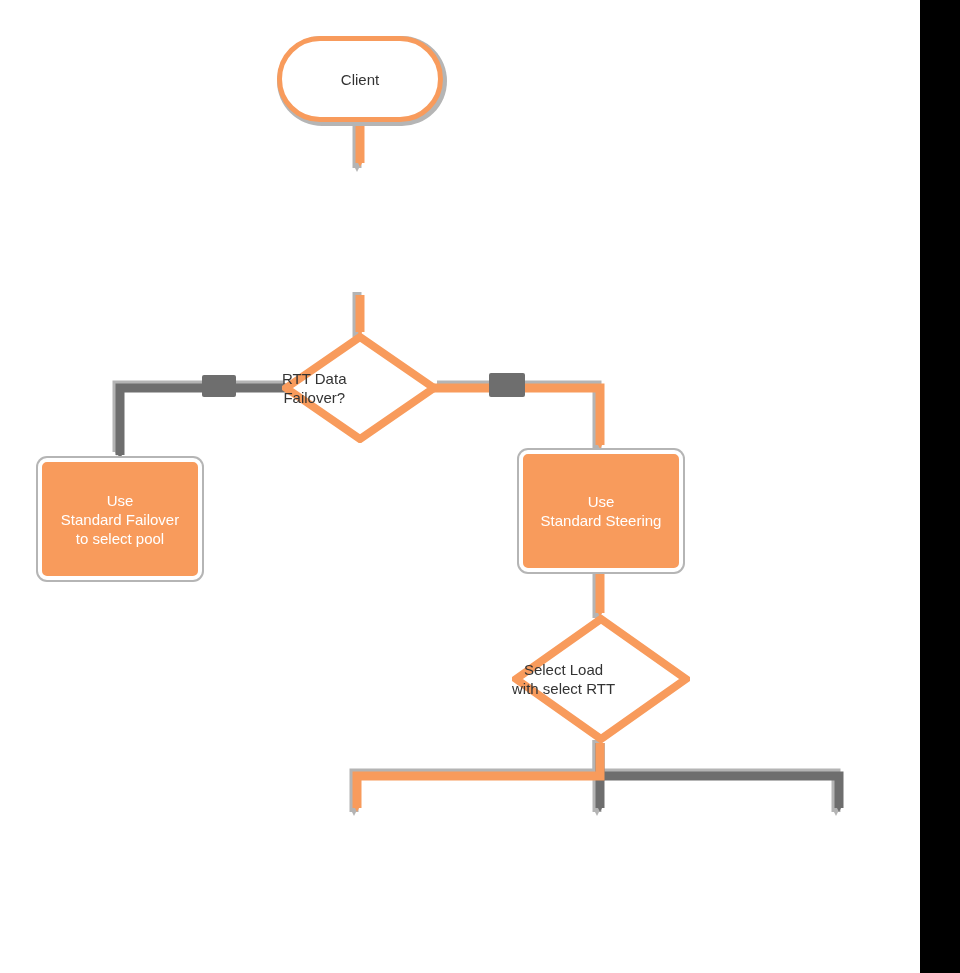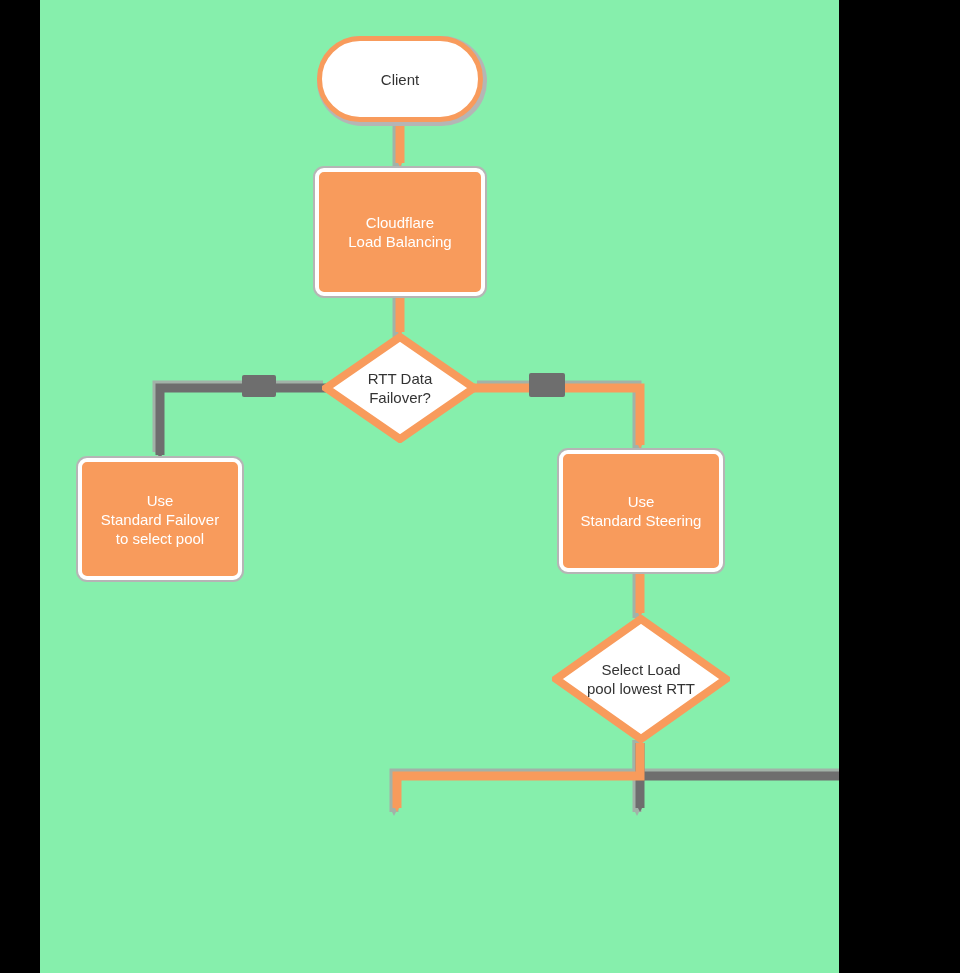--- a/index.html
+++ b/index.html
@@ -2,26 +2,25 @@
 <html><head>
 <meta charset="utf-8">
 <style>
   html, body {
     margin: 0;
     padding: 0;
     background: #000000;
   }
   #canvas {
     position: relative;
-    width: 799px;
+    width: 920px;
     height: 973px;
-    background: #86efac;
+    background: #ffffff;
     font-family: "Liberation Sans", sans-serif;
     overflow: hidden;
-    margin-left: 40px;
   }
   #edges {
     position: absolute;
     left: 0;
     top: 0;
     width: 960px;
     height: 973px;
     pointer-events: none;
   }
   .node {
@@ -52,21 +51,21 @@
     border: 5px solid #f89b5c;
     font-size: 15px;
     line-height: 19px;
     box-shadow: 2px 2px 0 2px #b5b5b5;
   }
   
   .diamond-wrap {
     position: absolute;
     display: flex;
     align-items: center;
-    justify-content: center;
+    justify-content: flex-start;
   }
   .diamond-shape {
     position: absolute;
     left: 0; top: 0;
     width: 100%; height: 100%;
   }
   .diamond-label {
     position: relative;
     z-index: 3;
     color: #333333;
@@ -132,26 +131,20 @@
       <path d="M600,776 L839,776 L839,808" stroke="#6e6e6e" stroke-width="9" marker-end="url(#arrow-grey)"></path>
 
       <path d="M600,743 L600,776 L357,776 L357,808" stroke="#f89b5c" stroke-width="9" marker-end="url(#arrow-orange)"></path>
     </g>
   </svg>
 
   <div class="node terminator" style="left:277px; top:36px; width:166px; height:86px;">
     <span class="txt">Client</span>
   </div>
 
-  <div class="node box" style="left:275px; top:168px; width:170px; height:128px;">
-    <span class="txt">
-      <span>Cloudflare</span><br>
-      <span>Load Balancing</span>
-    </span>
-  </div>
 
   <div class="diamond-wrap" style="left:282px; top:333px; width:156px; height:110px;">
     <svg class="diamond-shape" viewBox="0 0 156 110" preserveAspectRatio="none">
       <polygon points="78,4 152,55 78,106 4,55" fill="#ffffff" stroke="#f89b5c" stroke-width="8"></polygon>
     </svg>
     <div class="diamond-label">
       <span>RTT Data</span><br>
       <span>Failover?</span>
     </div>
   </div>
@@ -178,20 +171,20 @@
       <span>Standard Steering</span>
     </span>
   </div>
 
   <div class="diamond-wrap" style="left:512px; top:615px; width:178px; height:128px;">
     <svg class="diamond-shape" viewBox="0 0 178 128" preserveAspectRatio="none">
       <polygon points="89,4 174,64 89,124 4,64" fill="#ffffff" stroke="#f89b5c" stroke-width="8"></polygon>
     </svg>
     <div class="diamond-label">
       <span>Select Load</span><br>
-      <span>pool lowest RTT</span>
+      <span>with select RTT</span>
     </div>
   </div>
 
 
 
 
 </div>
 
 </body></html>

